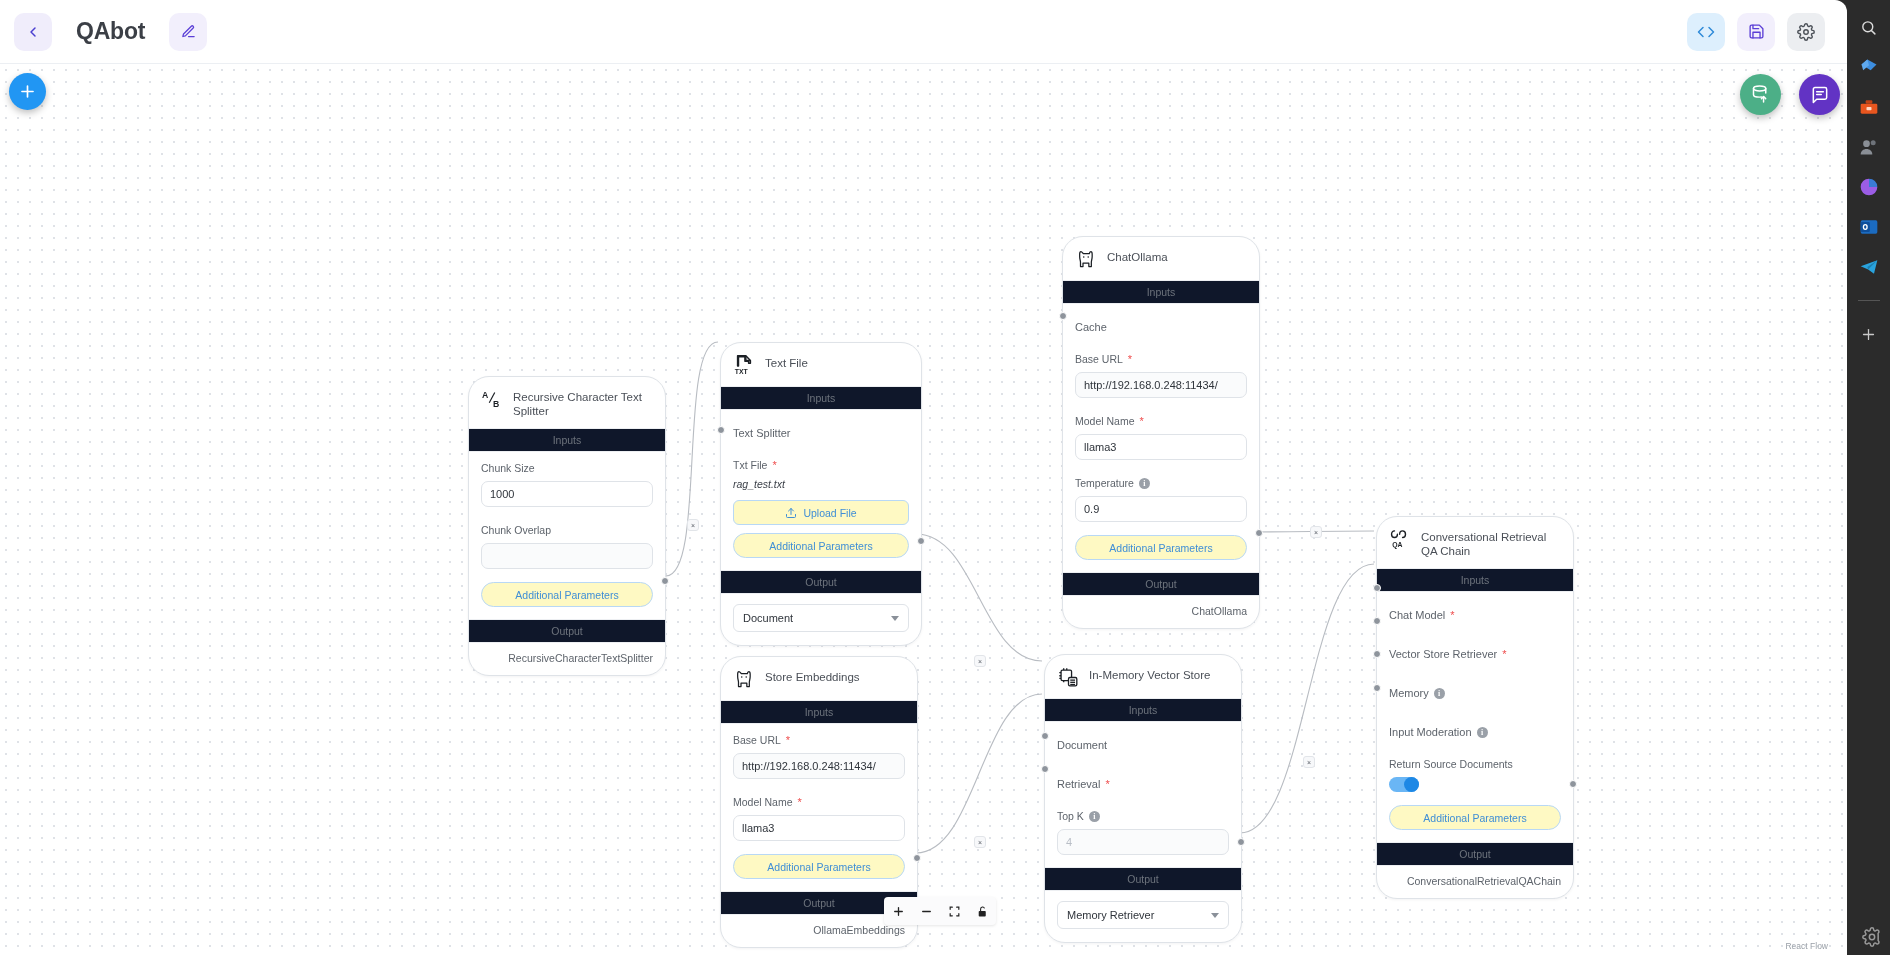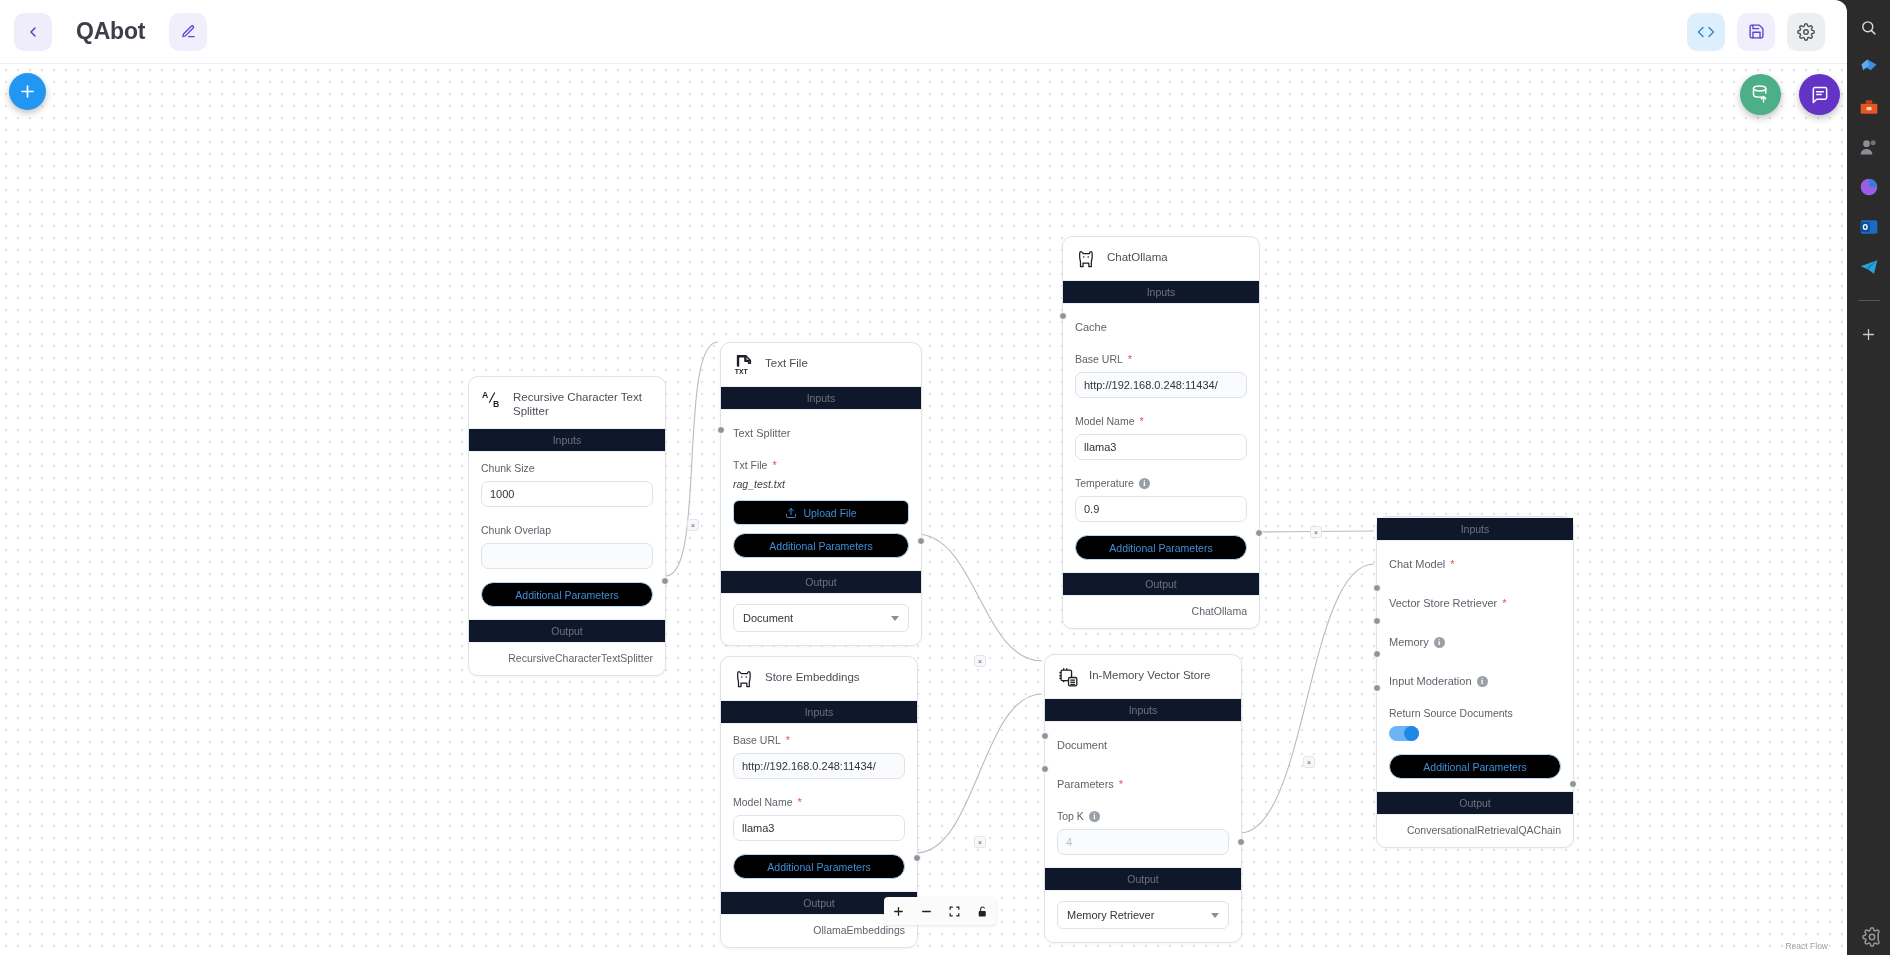--- a/index.html
+++ b/index.html
@@ -49,21 +49,21 @@
     position:absolute; border-radius:50%; display:flex; align-items:center;
     justify-content:center; cursor:pointer; box-shadow: 0 3px 7px rgba(0,0,0,.25);
   }
   #add-fab { left: 9px; top: 9px; width: 37px; height: 37px; background:#2196f3; }
   #upsert-fab { left: 1740px; top: 10px; width: 41px; height: 41px; background:#4caf87; }
   #chat-fab { left: 1799px; top: 10px; width: 41px; height: 41px; background:#6233c4; }
 
   
   .node {
     position:absolute; background:#ffffff; border:1px solid #dfe3e8;
-    border-radius: 10px; box-shadow: 0 1px 3px rgba(20,25,40,.05);
+    border-radius: 21px; box-shadow: 0 1px 3px rgba(20,25,40,.05);
     width: 198px;
   }
   .node-head { display:flex; align-items:flex-start; gap:10px; padding: 11px 12px 10px 12px; }
   .node-ico { width: 22px; height: 22px; flex:0 0 22px; display:flex; align-items:center; justify-content:center; }
   .node-title { font-size: 11.5px; color:#4a4f57; line-height: 1.22; padding-top:2px; }
   .sec-label {
     text-align:center; font-size:10.5px; color:#6d737c;
     background:#0f172a; border-top:1px solid #edeff2; border-bottom:1px solid #edeff2;
     padding: 5px 0;
   }
@@ -71,21 +71,21 @@
   .fld-label { font-size: 10.5px; color:#5d636b; margin-bottom: 7px; display:flex; align-items:center; gap:5px;}
   .req { color:#ef4c4c; font-size:11px; line-height:1; }
   .inp {
     width:100%; height: 26px; border:1px solid #dfe3e8; border-radius: 7px;
     background:#fff; font-size: 11px; color:#2f343b; padding: 0 8px; font-family:inherit;
     display:flex; align-items:center;
   }
   .inp.placeholder { color:#b9bec6; }
   .btn-outline {
     width:100%; height: 25px; border:1px solid #b8d8f5; border-radius: 13px;
-    background:#000000; color:#3f8ed6; font-size: 10.5px; cursor:pointer;
+    background:#fef9c3; color:#3f8ed6; font-size: 10.5px; cursor:pointer;
     display:flex; align-items:center; justify-content:center; gap:6px;
     font-family:inherit;
   }
   .btn-outline.sq { border-radius: 6px; }
   .spacer-8 { height: 8px; }
   .spacer-12 { height: 13px; }
   .spacer-16 { height: 17px; }
   .port-row { font-size: 11px; color:#5d636b; padding: 7px 0; display:flex; align-items:center; gap:5px; }
   .out-row { font-size: 10.5px; color:#5d636b; text-align:right; padding: 9px 12px 11px 12px; }
   .info-dot {
@@ -390,21 +390,21 @@
         </div>
         <div class="node-title">In-Memory Vector Store</div>
       </div>
       <div class="sec-label">Inputs</div>
       <div class="node-body">
         <div class="port-row">
           <span>Document</span>
         </div>
         <div class="spacer-12"></div>
         <div class="port-row">
-          <span>Parameters</span>
+          <span>Retrieval</span>
             <span class="req">*</span>
         </div>
         <div class="spacer-12"></div>
         <div class="fld-label">
           <span>Top K</span>
           <span class="info-dot">i</span>
         </div>
         <div class="inp placeholder" style="background:#fafbfc;">4</div>
       </div>
       <div class="sec-label">Output</div>
@@ -413,20 +413,30 @@
           <span>Memory Retriever</span>
           <span class="caret"></span>
         </div>
       </div>
       <div class="handle left" style="top:77px;"></div>
       <div class="handle left" style="top:110px;"></div>
       <div class="handle right" style="top:183px;"></div>
     </div>
 
     <div class="node" style="left:1376px; top:452px; width:198px;">
+      <div class="node-head">
+        <div class="node-ico">
+          <svg width="22" height="22" viewBox="0 0 24 24" fill="none" stroke="#1b1f24" stroke-width="1.5" stroke-linecap="round">
+            <path d="M6 3.2 c-2 0 -3.2 1.6 -3.2 3.6 c0 2 1.2 3.6 3.2 3.6 c2 0 3.2 -1.6 3.2 -3.6"></path>
+            <path d="M14.8 10.4 c2 0 3.2 -1.6 3.2 -3.6 c0 -2 -1.2 -3.6 -3.2 -3.6 c-2 0 -3.2 1.6 -3.2 3.6"></path>
+            <text x="3.5" y="21" font-size="7.5" font-weight="700" fill="#1b1f24" stroke="none" font-family="Liberation Sans, sans-serif">QA</text>
+          </svg>
+        </div>
+        <div class="node-title">Conversational Retrieval QA Chain</div>
+      </div>
       <div class="sec-label">Inputs</div>
       <div class="node-body">
         <div class="port-row">
           <span>Chat Model</span>
             <span class="req">*</span>
         </div>
         <div class="spacer-12"></div>
         <div class="port-row">
           <span>Vector Store Retriever</span>
             <span class="req">*</span>

